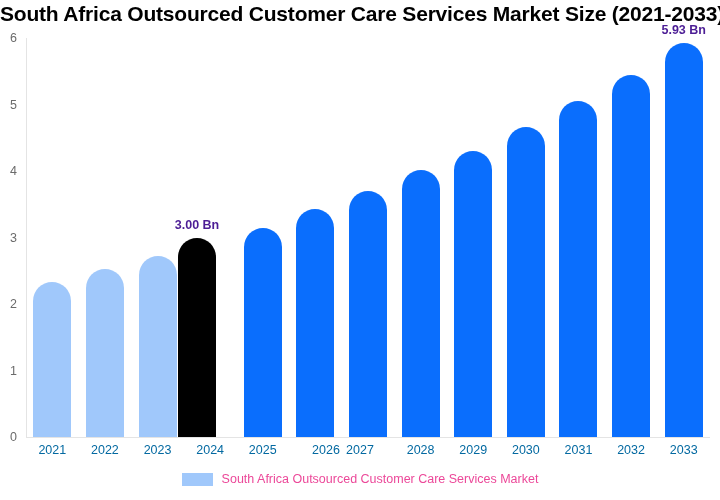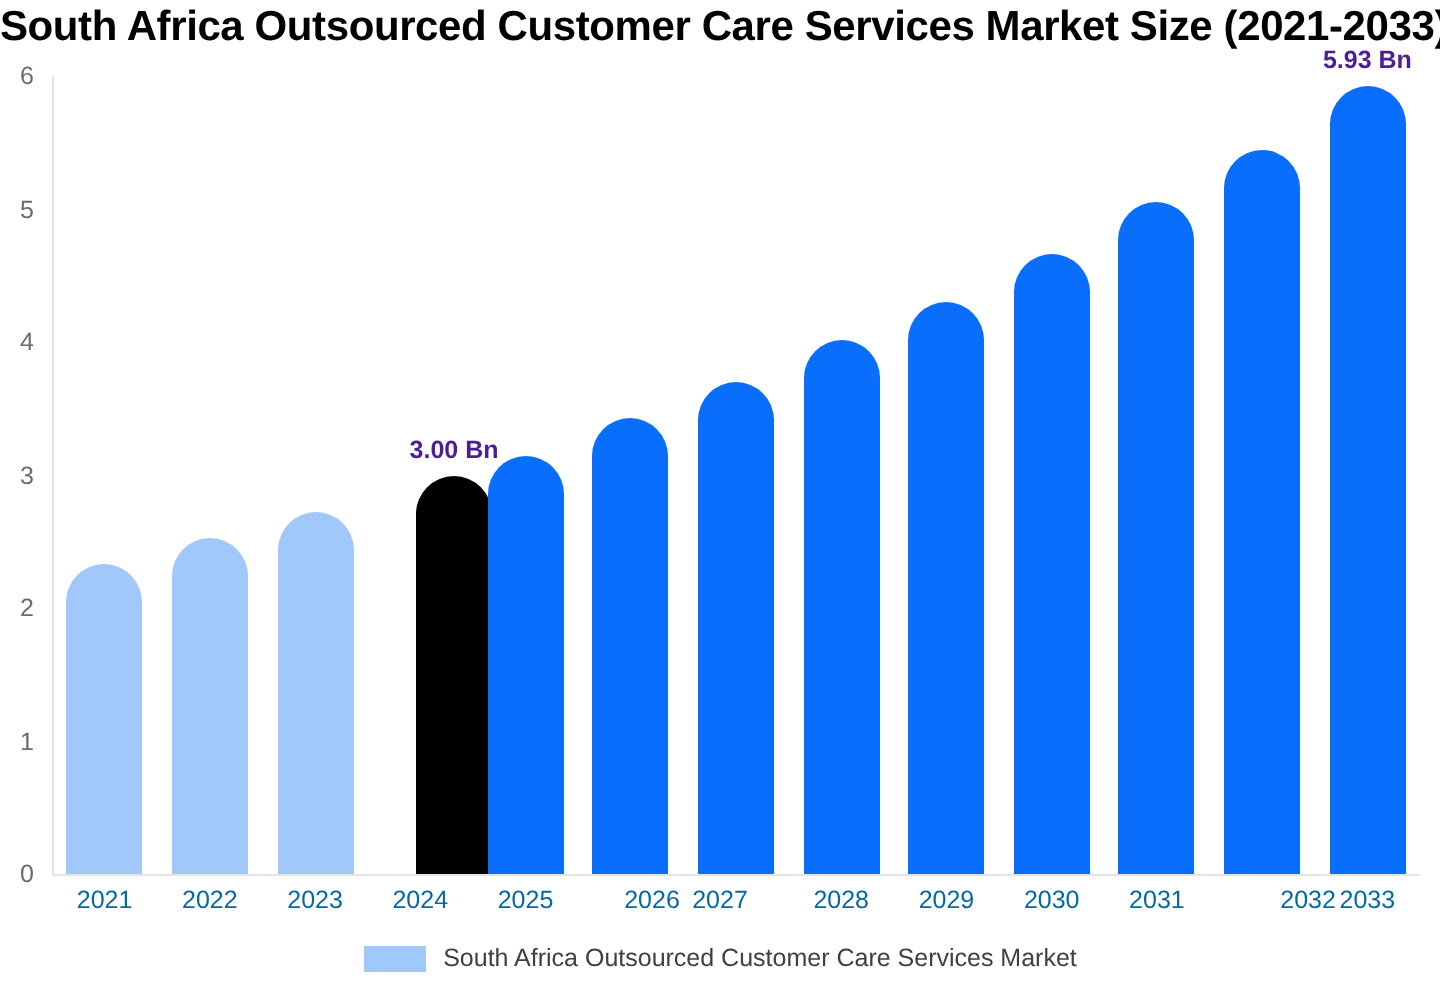--- a/index.html
+++ b/index.html
@@ -135,21 +135,21 @@
     align-items: center;
     justify-content: center;
   }
   #legend-swatch {
     width: 31px;
     height: 13px;
     margin-right: 9px;
   }
   #legend-label {
     font-size: 12.5px;
-    color: #404040;
+    color: #ec4899;
     white-space: nowrap;
     font-family: "Liberation Sans", sans-serif;
   }
 </style>
 </head>
 <body>
 
 <div id="chart-root">
 
   <div id="chart-title">South Africa Outsourced Customer Care Services Market Size (2021-2033)</div>
@@ -172,21 +172,21 @@
   <div id="bars-layer">
       <div class="bar-group" style="left: 7.30769px; width: 38px; height: 399px;">
         <div class="bar-rect" style="height: 154.945px; background: rgb(160, 200, 251);"></div>
       </div>
       <div class="bar-group" style="left: 59.9231px; width: 38px; height: 399px;">
         <div class="bar-rect" style="height: 168.245px; background: rgb(160, 200, 251);"></div>
       </div>
       <div class="bar-group" style="left: 112.538px; width: 38px; height: 399px;">
         <div class="bar-rect" style="height: 180.88px; background: rgb(160, 200, 251);"></div>
       </div>
-      <div class="bar-group" style="left: 182px; width: 38px; height: 399px; text-decoration: underline;">
+      <div class="bar-group" style="left: 152px; width: 38px; height: 399px; text-decoration: underline;">
         <div class="bar-rect" style="height: 199.5px; background: rgb(0, 0, 0);"></div>
         <div class="bar-value-label" style="bottom: 205.5px;">3.00 Bn</div>
       </div>
       <div class="bar-group" style="left: 217.769px; width: 38px; height: 399px;">
         <div class="bar-rect" style="height: 209.475px; background: rgb(10, 110, 253);"></div>
       </div>
       <div class="bar-group" style="left: 270.385px; width: 38px; height: 399px;">
         <div class="bar-rect" style="height: 228.095px; background: rgb(10, 110, 253);"></div>
       </div>
       <div class="bar-group" style="left: 323px; width: 38px; height: 399px;">
@@ -218,21 +218,21 @@
       <div class="x-tick-label" style="left: 78.9231px;">2022</div>
       <div class="x-tick-label" style="left: 131.538px;">2023</div>
       <div class="x-tick-label" style="left: 184.154px;">2024</div>
       <div class="x-tick-label" style="left: 236.769px;">2025</div>
       <div class="x-tick-label" style="left: 300px;">2026</div>
       <div class="x-tick-label" style="left: 334px;">2027</div>
       <div class="x-tick-label" style="left: 394.615px;">2028</div>
       <div class="x-tick-label" style="left: 447.231px; text-align: center;">2029</div>
       <div class="x-tick-label" style="left: 499.846px;">2030</div>
       <div class="x-tick-label" style="left: 552.462px;">2031</div>
-      <div class="x-tick-label" style="left: 605.077px; margin-left: 23px;">2032</div>
+      <div class="x-tick-label" style="left: 605.077px;">2032</div>
       <div class="x-tick-label" style="left: 657.692px;">2033</div>
     </div>
 
   <div id="legend">
     <span id="legend-swatch" style="background: rgb(160, 200, 251);"></span>
     <span id="legend-label">South Africa Outsourced Customer Care Services Market</span>
   </div>
 
 </div>
 

